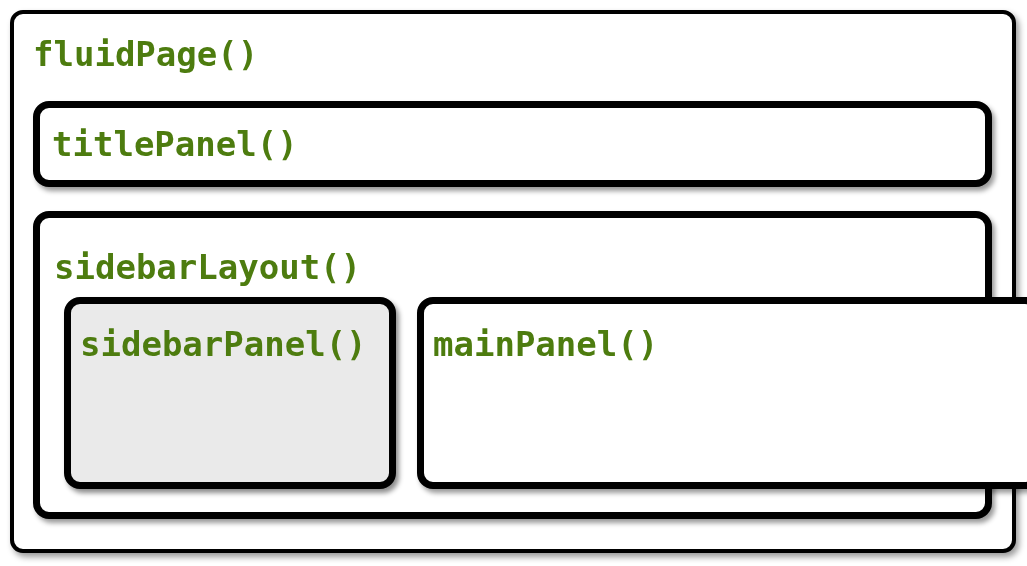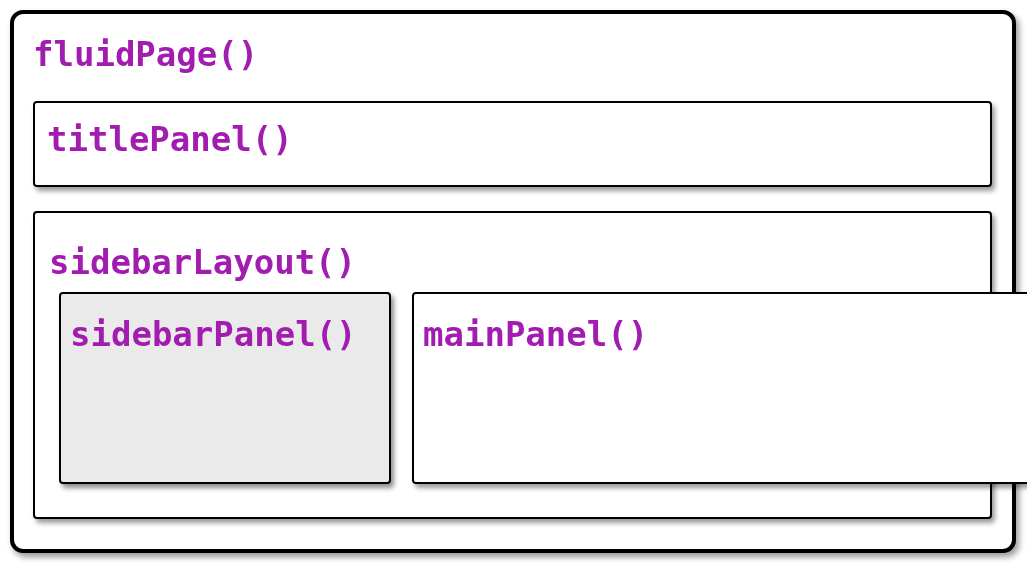--- a/index.html
+++ b/index.html
@@ -9,22 +9,22 @@
     width: 1027px;
     height: 566px;
     background: #ffffff;
     overflow: hidden;
     font-family: "DejaVu Sans Mono", "Liberation Mono", monospace;
     font-weight: 600;
     color: #000000;
   }
   .box {
     position: absolute;
-    border: 2px solid #701a75;
-    border-radius: 4px;
+    border: 7px solid #701a75;
+    border-radius: 16px;
     background: #ffffff;
     box-shadow: 3px 4px 5px rgba(0, 0, 0, 0.40);
   }
   .label {
     font-size: 34px;
     line-height: 40px;
     white-space: nowrap;
   }
   .fluid-page {
     left: 10px; top: 10px;
@@ -57,21 +57,21 @@
 
   .main-panel {
     left: 377px; top: 79px;
     width: 624px; height: 192px;
   }
   .main-panel > .label { margin: 20px 0 0 9px; }
 </style>
 </head>
 <body>
 
-<div class="stage" style="background: rgb(255, 255, 255); color: #a21caf;">
+<div class="stage" style="background: rgb(255, 255, 255); color: #4d7c0f;">
 
   <div class="box fluid-page" style="border-color: rgb(0, 0, 0);">
     <div class="label">fluidPage()</div>
 
     <div class="box title-panel" style="border-color: rgb(0, 0, 0);">
       <div class="label">titlePanel()</div>
     </div>
 
     <div class="box sidebar-layout" style="border-color: rgb(0, 0, 0);">
       <div class="label">sidebarLayout()</div>

